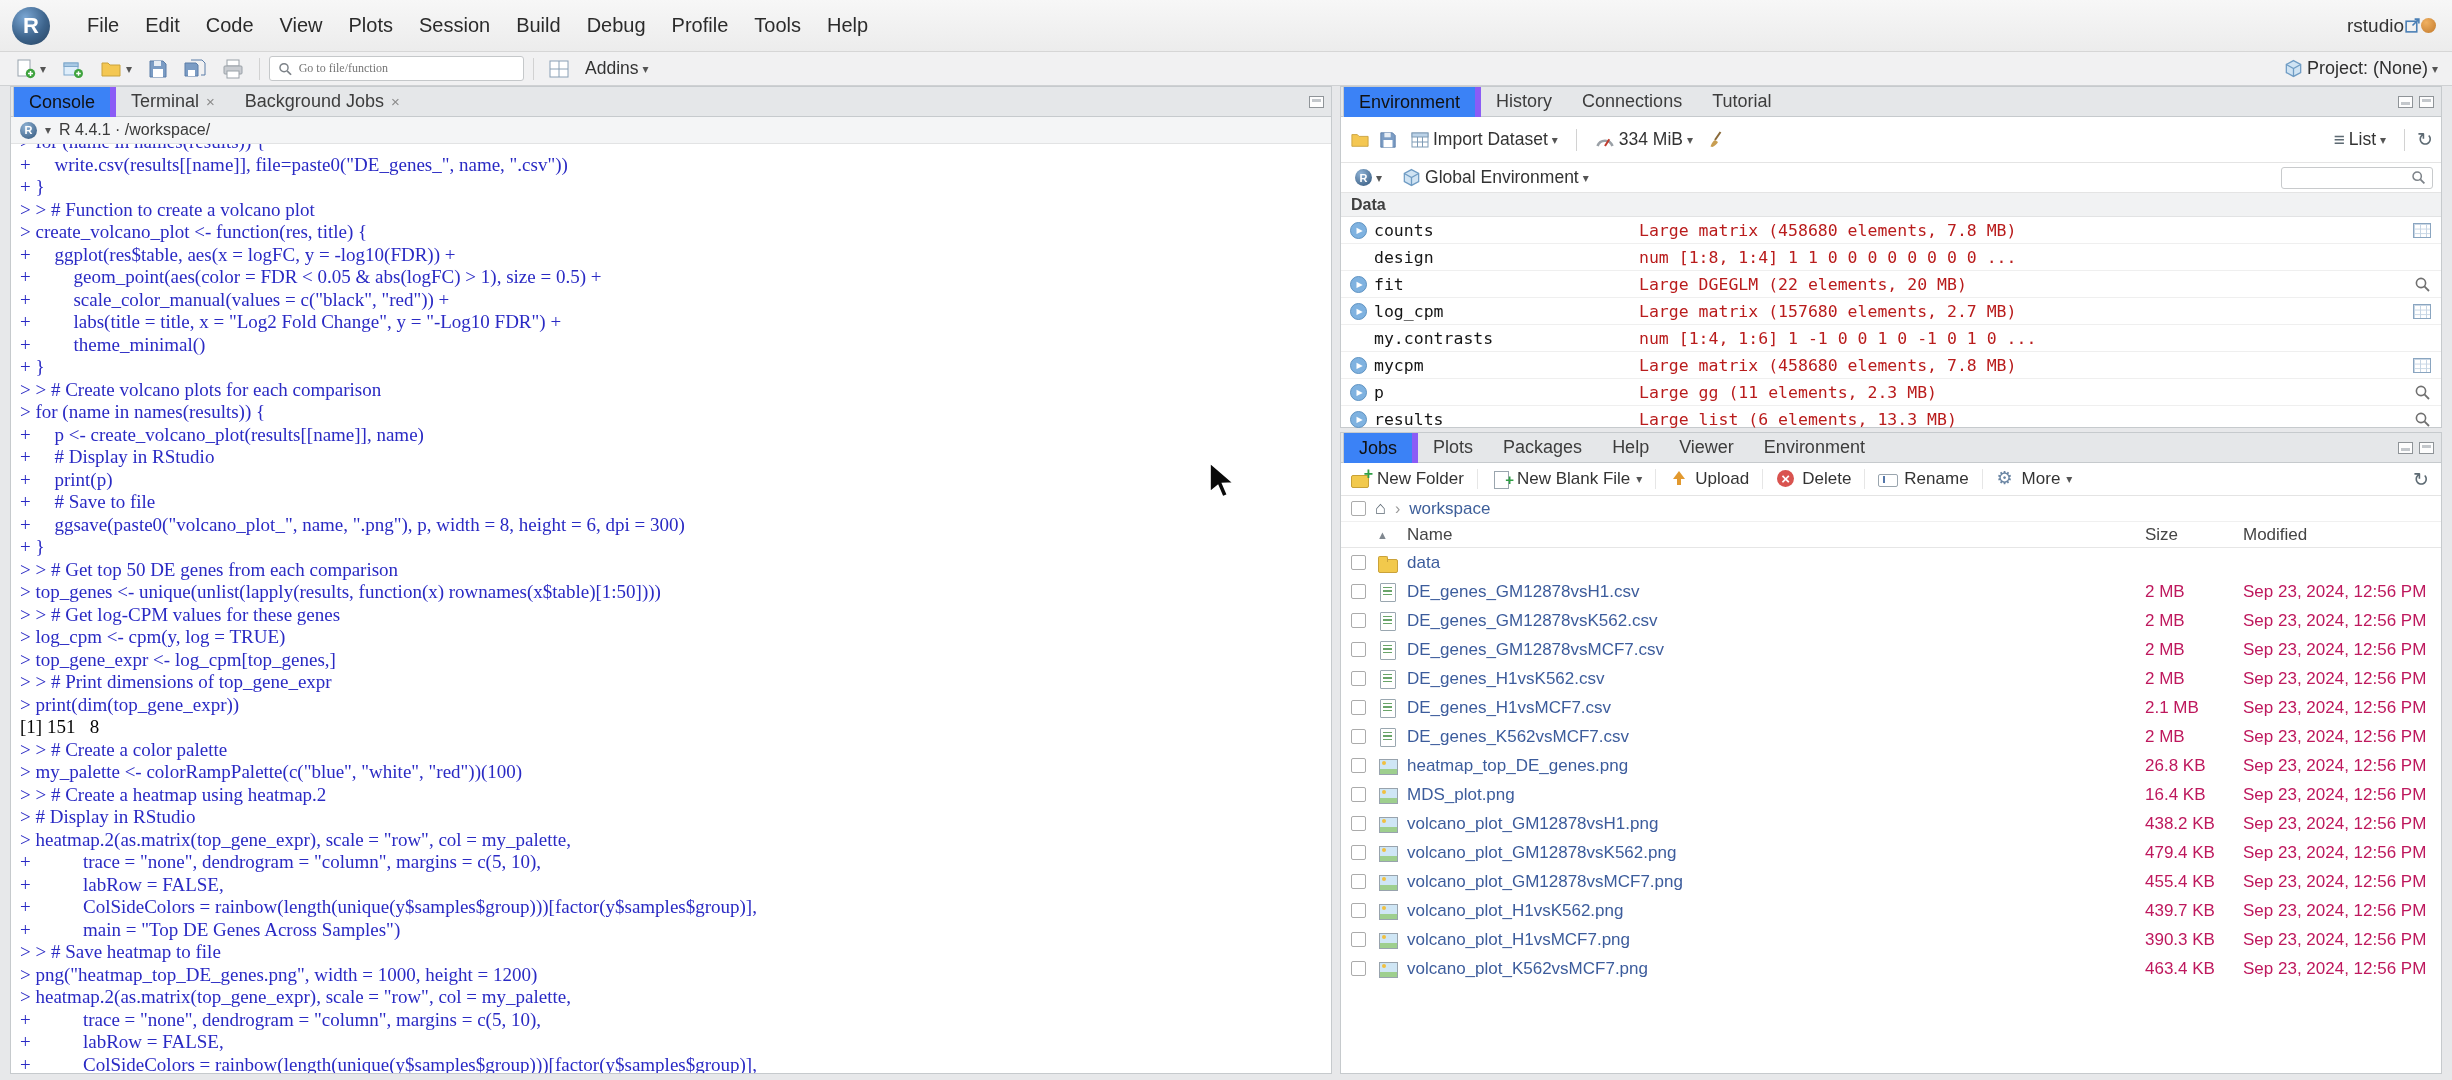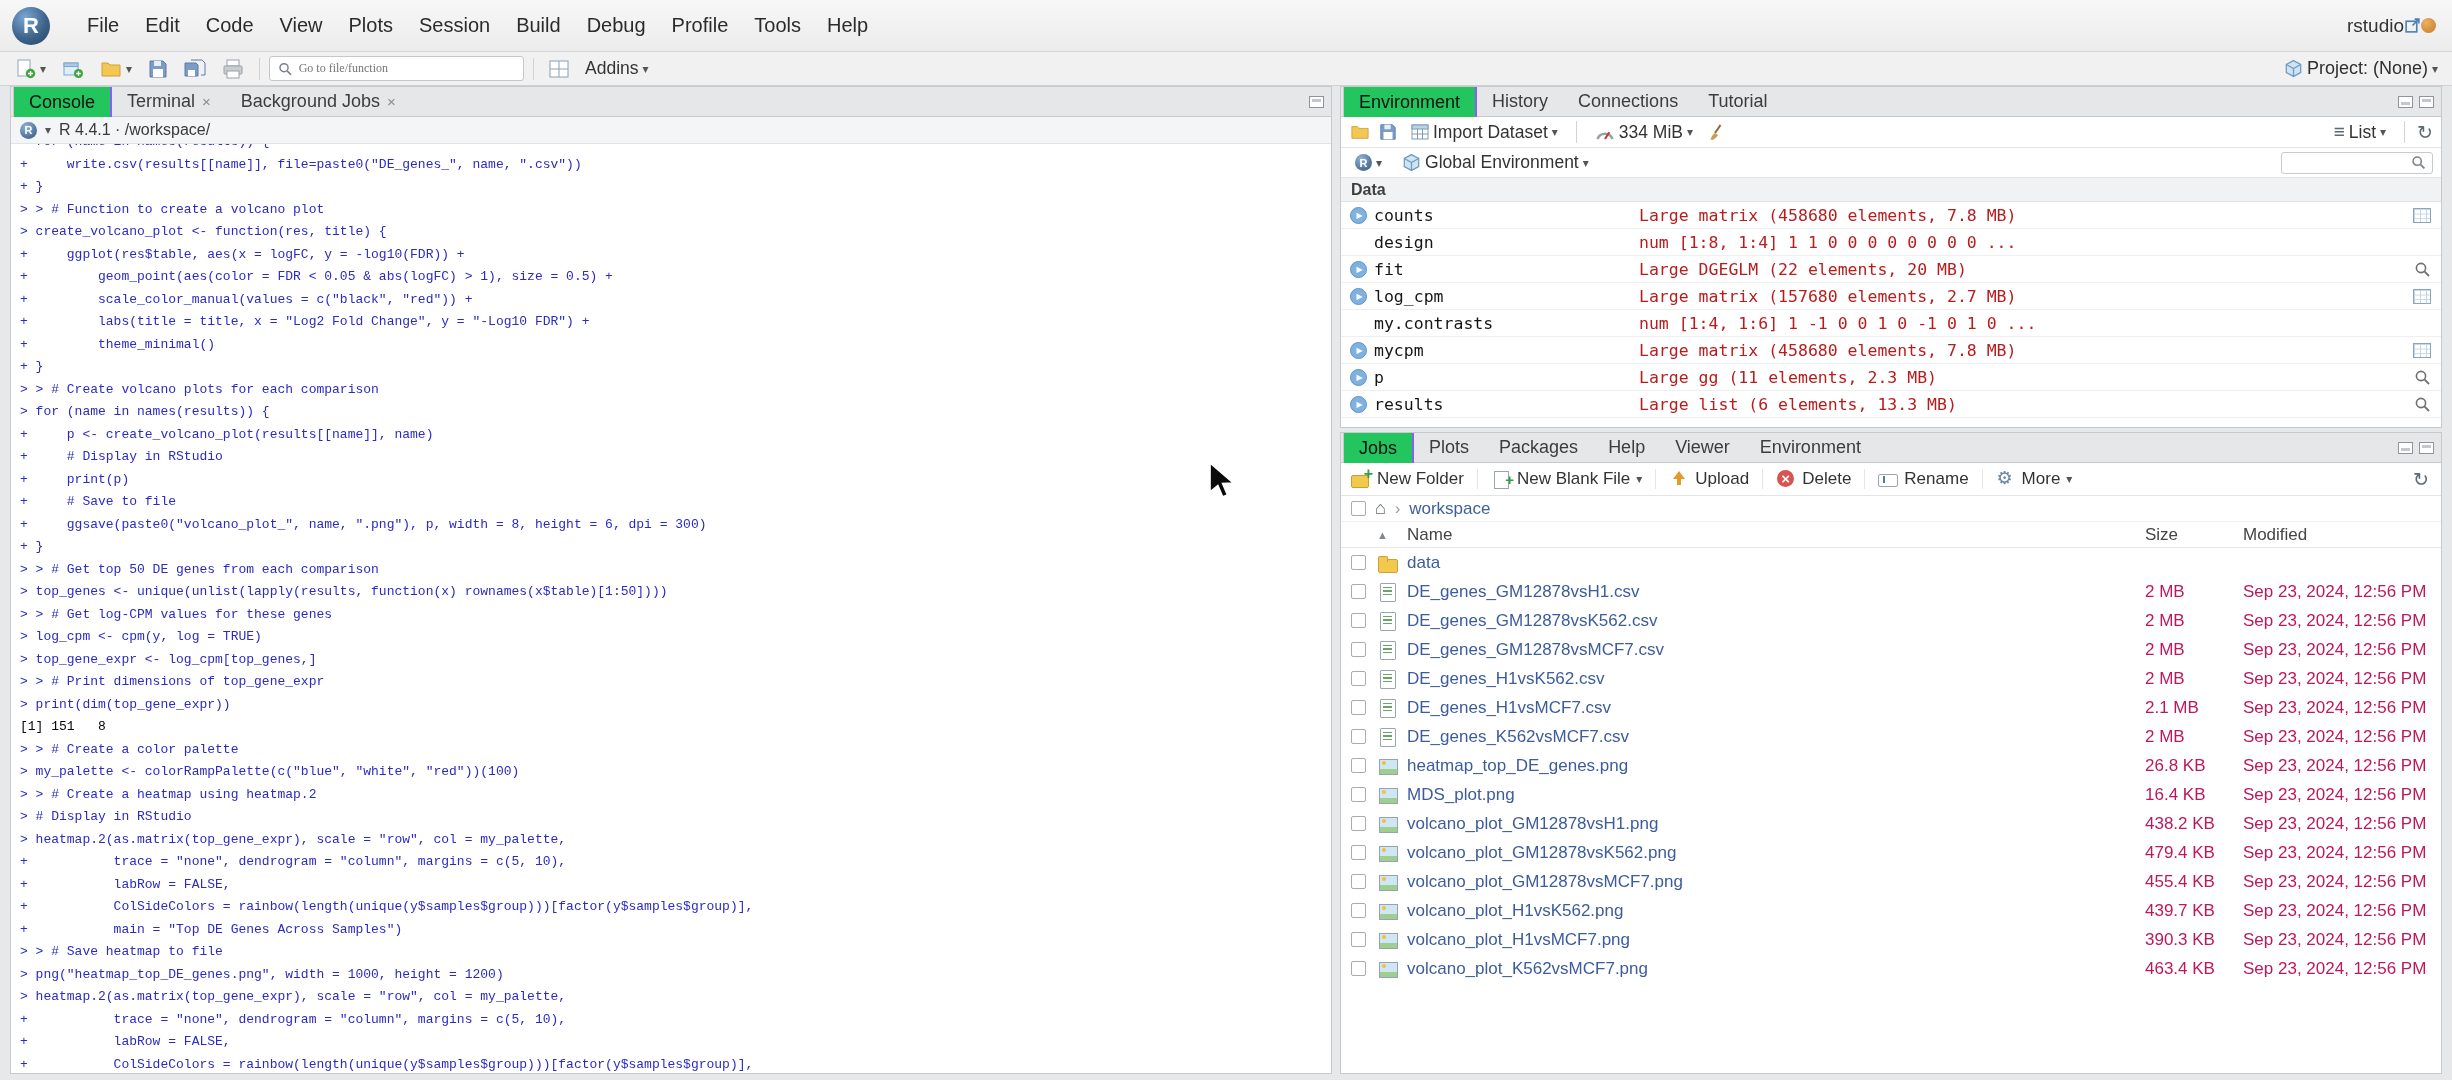--- a/index.html
+++ b/index.html
@@ -27,37 +27,37 @@
 
 
 .pane{position:absolute;background:#fff;border:1px solid #c6cacd}
 .console-pane{left:10px;top:86px;width:1322px;height:988px}
 .env-pane{left:1340px;top:86px;width:1102px;height:342px}
 .files-pane{left:1340px;top:432px;width:1102px;height:642px}
 
 .tabbar{height:30px;background:#e5e7e9;border-bottom:1px solid #c6cacd;display:flex;align-items:stretch;position:relative;padding-left:2px}
 .tabs-holder{display:flex;align-items:stretch}
 .tab{display:flex;align-items:center;gap:7px;padding:0 15px;font-size:18px;color:#3d3d3d}
-.tab.active{background:#22c55e;border-left:1px solid #c6cacd;border-right:2px solid #8b5cf6;margin-bottom:-1px;color:#111}
+.tab.active{background:#3b82f6;border-left:1px solid #c6cacd;border-right:6px solid #8b5cf6;margin-bottom:-1px;color:#111}
 .tab-x{font-size:15px;color:#8b8b8b}
 .tabbar-right{position:absolute;right:7px;top:0;height:30px;display:flex;align-items:center;gap:6px}
 .winbtn{width:15px;height:12px;border:1px solid #8f9498;background:#fdfdfd;position:relative;display:inline-block}
 .winbtn.min::after{content:"";position:absolute;left:2px;right:2px;bottom:2px;height:3px;background:#c3c7cb}
 .winbtn.max::after{content:"";position:absolute;left:2px;right:2px;top:2px;height:3px;background:#c3c7cb}
 
 
 .console-header{height:27px;background:#f4f5f6;border-bottom:1px solid #e2e3e4;display:flex;align-items:center;gap:8px;padding:0 9px;font-size:16px;color:#3a3a3a}
 .mini-r{width:17px;height:17px;border-radius:50%;background:radial-gradient(circle at 35% 28%,#8fb3d6,#2f5378);color:#fff;font-size:11px;font-weight:bold;display:flex;align-items:center;justify-content:center;flex:none}
 .console-body{position:absolute;top:57px;left:0;right:0;bottom:0;overflow:hidden;padding-left:9px}
 .console-lines{margin-top:-13px}
-.cline{font-family:Liberation Mono, monospace;font-size:13px;line-height:22.5px;white-space:pre;color:#2a2ac4}
+.cline{font-family:Liberation Serif, serif;font-size:19px;line-height:22.5px;white-space:pre;color:#2a2ac4}
 .cline.output{color:#050505}
 
 
-.env-toolbar{height:31px;border-bottom:1px solid #e4e4e4;display:flex;align-items:center;gap:7px;padding:0 8px;font-size:17px;color:#333}
+.env-toolbar{height:46px;border-bottom:1px solid #e4e4e4;display:flex;align-items:center;gap:7px;padding:0 8px;font-size:17px;color:#333}
 .env-scope{height:30px;border-bottom:1px solid #e4e4e4;display:flex;align-items:center;gap:8px;padding:0 8px;font-size:17px;color:#333}
 .ic{display:flex;align-items:center;justify-content:center;padding:1px}
 .refresh-glyph{font-size:19px;color:#5d6a73}
 .list-glyph{font-size:19px;color:#5d6a73}
 .search-box{display:flex;align-items:center;border:1px solid #c8cacc;border-radius:3px;height:22px;width:152px;margin-left:auto;padding:0 6px;background:#fff;gap:4px}
 .search-box input{border:0;outline:0;flex:1;font-size:15px;font-family:inherit;background:transparent;min-width:0}
 .env-section{height:24px;background:#f1f2f3;border-bottom:1px solid #e2e3e4;display:flex;align-items:center;padding:0 10px;font-size:16px;font-weight:bold;color:#3f3f3f}
 .env-row{height:27px;display:flex;align-items:center;gap:7px;padding:0 10px 0 9px;border-bottom:1px solid #efefef}
 .expand{width:17px;height:17px;border-radius:50%;background:#7fb2e0;border:1px solid #5f93c2;color:#fff;display:flex;align-items:center;justify-content:center;font-size:8px;flex:none;padding-left:2px}
 .env-name{font-family:"DejaVu Sans Mono","Liberation Mono",monospace;font-size:16.5px;color:#151515;width:258px;flex:none;white-space:pre;overflow:hidden}

